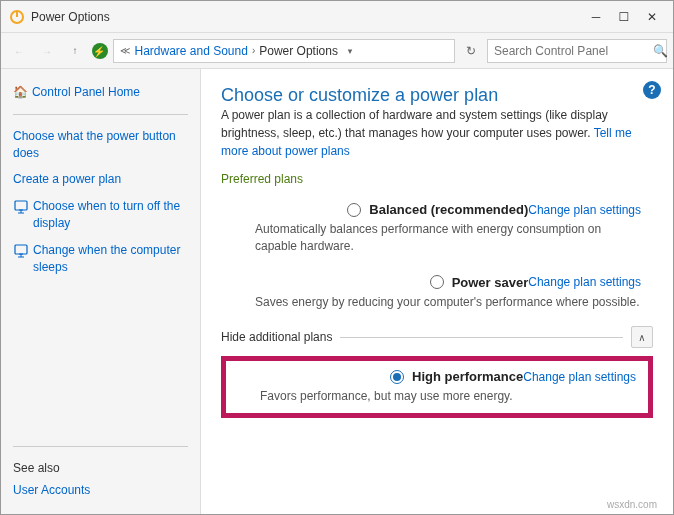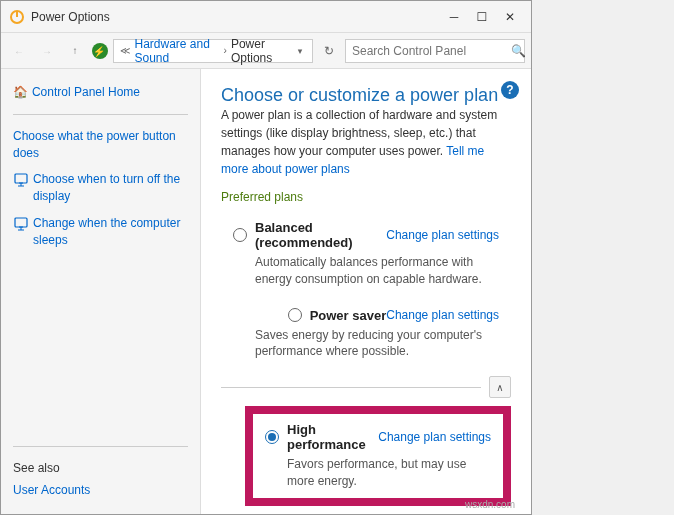--- a/index.html
+++ b/index.html
@@ -7,21 +7,21 @@
       font-family: 'Segoe UI', Arial, sans-serif;
       font-size: 12px;
       background: #f0f0f0;
       width: 674px;
       height: 515px;
       overflow: hidden;
     }
 
     
     .window {
-      width: 532px;
+      width: 674px;
       height: 515px;
       border: 1px solid #999;
       background: #fff;
       display: flex;
       flex-direction: column;
     }
 
     .title-bar {
       background: #f5f5f5;
       height: 32px;
@@ -358,23 +358,22 @@
       display: flex;
       align-items: center;
       justify-content: center;
       font-size: 10px;
       color: #555;
       border-radius: 2px;
     }
 
     
     .highlighted-plan {
-      border: 8px solid #be185d;
+      border: 5px solid #be185d;
       padding: 8px 12px;
-      margin-left: 24px;
     }
 
     
     .watermark {
       position: absolute;
       bottom: 4px;
       right: 16px;
       font-size: 10px;
       color: #aaa;
     }
@@ -433,20 +432,23 @@
         <span>🏠</span>
         <span>Control Panel Home</span>
       </a>
 
       <hr class="sidebar-divider">
 
       <a class="sidebar-link">
         <span>Choose what the power button does</span>
       </a>
 
+      <a class="sidebar-link" style="margin-top:4px">
+        <span>Create a power plan</span>
+      </a>
 
       <a class="sidebar-link" style="margin-top:4px;display:flex;gap:4px;align-items:flex-start">
         <svg width="16" height="16" viewBox="0 0 16 16" style="flex-shrink:0;margin-top:1px">
           <rect x="2" y="2" width="12" height="9" rx="1" fill="none" stroke="#0066cc" stroke-width="1.2"></rect>
           <line x1="6" y1="11" x2="10" y2="11" stroke="#0066cc" stroke-width="1"></line>
           <line x1="8" y1="11" x2="8" y2="14" stroke="#0066cc" stroke-width="1"></line>
           <line x1="5" y1="14" x2="11" y2="14" stroke="#0066cc" stroke-width="1"></line>
         </svg>
         <span>Choose when to turn off the display</span>
       </a>
@@ -499,20 +501,21 @@
           <div class="plan-name-row">
             <div class="radio-btn"></div>
             <span class="plan-name">Power saver</span>
           </div>
           <a class="change-settings-link">Change plan settings</a>
         </div>
         <p class="plan-desc">Saves energy by reducing your computer's performance where possible.</p>
       </div>
 
       <div class="separator-bar">
+        <span class="separator-text">Hide additional plans</span>
         <div class="separator-line"></div>
         <button class="collapse-btn">∧</button>
       </div>
 
       <div class="plan-item highlighted-plan">
         <div class="plan-header">
           <div class="plan-name-row">
             <div class="radio-btn selected"></div>
             <span class="plan-name">High performance</span>
           </div>

